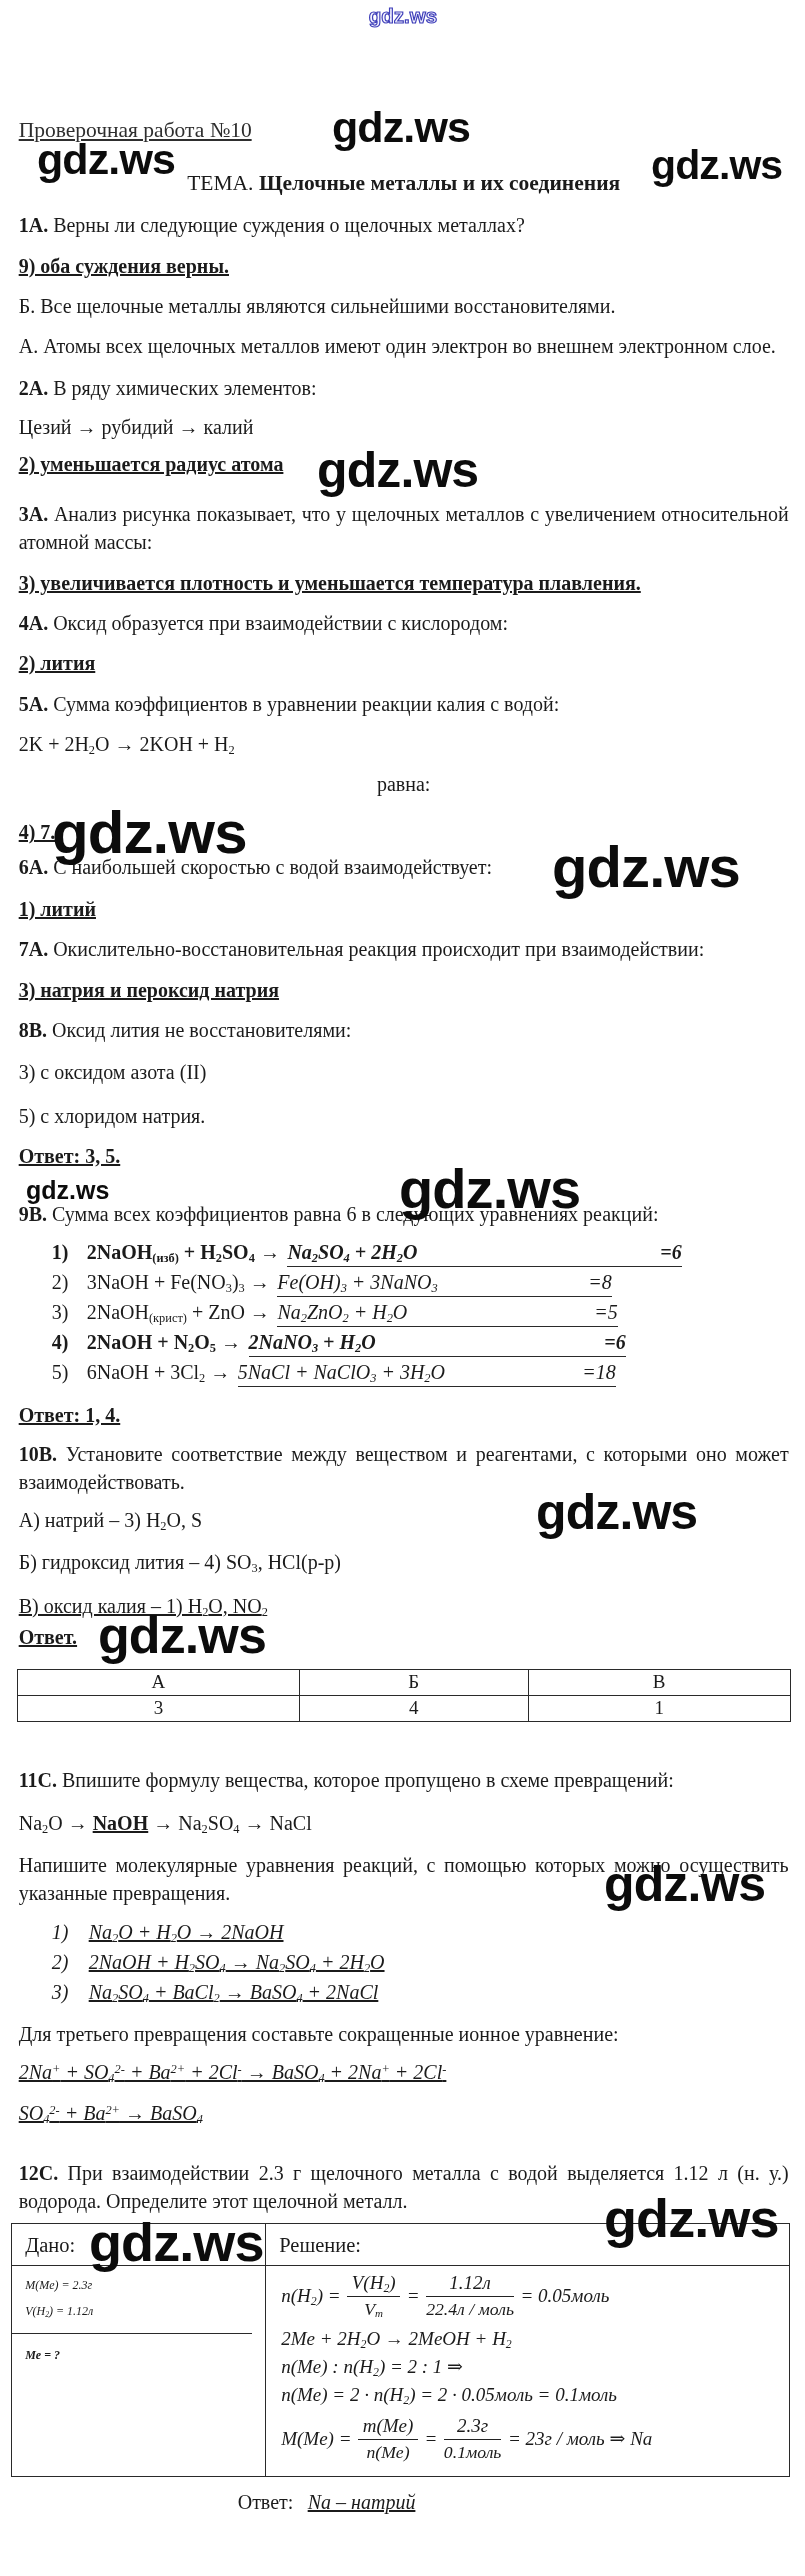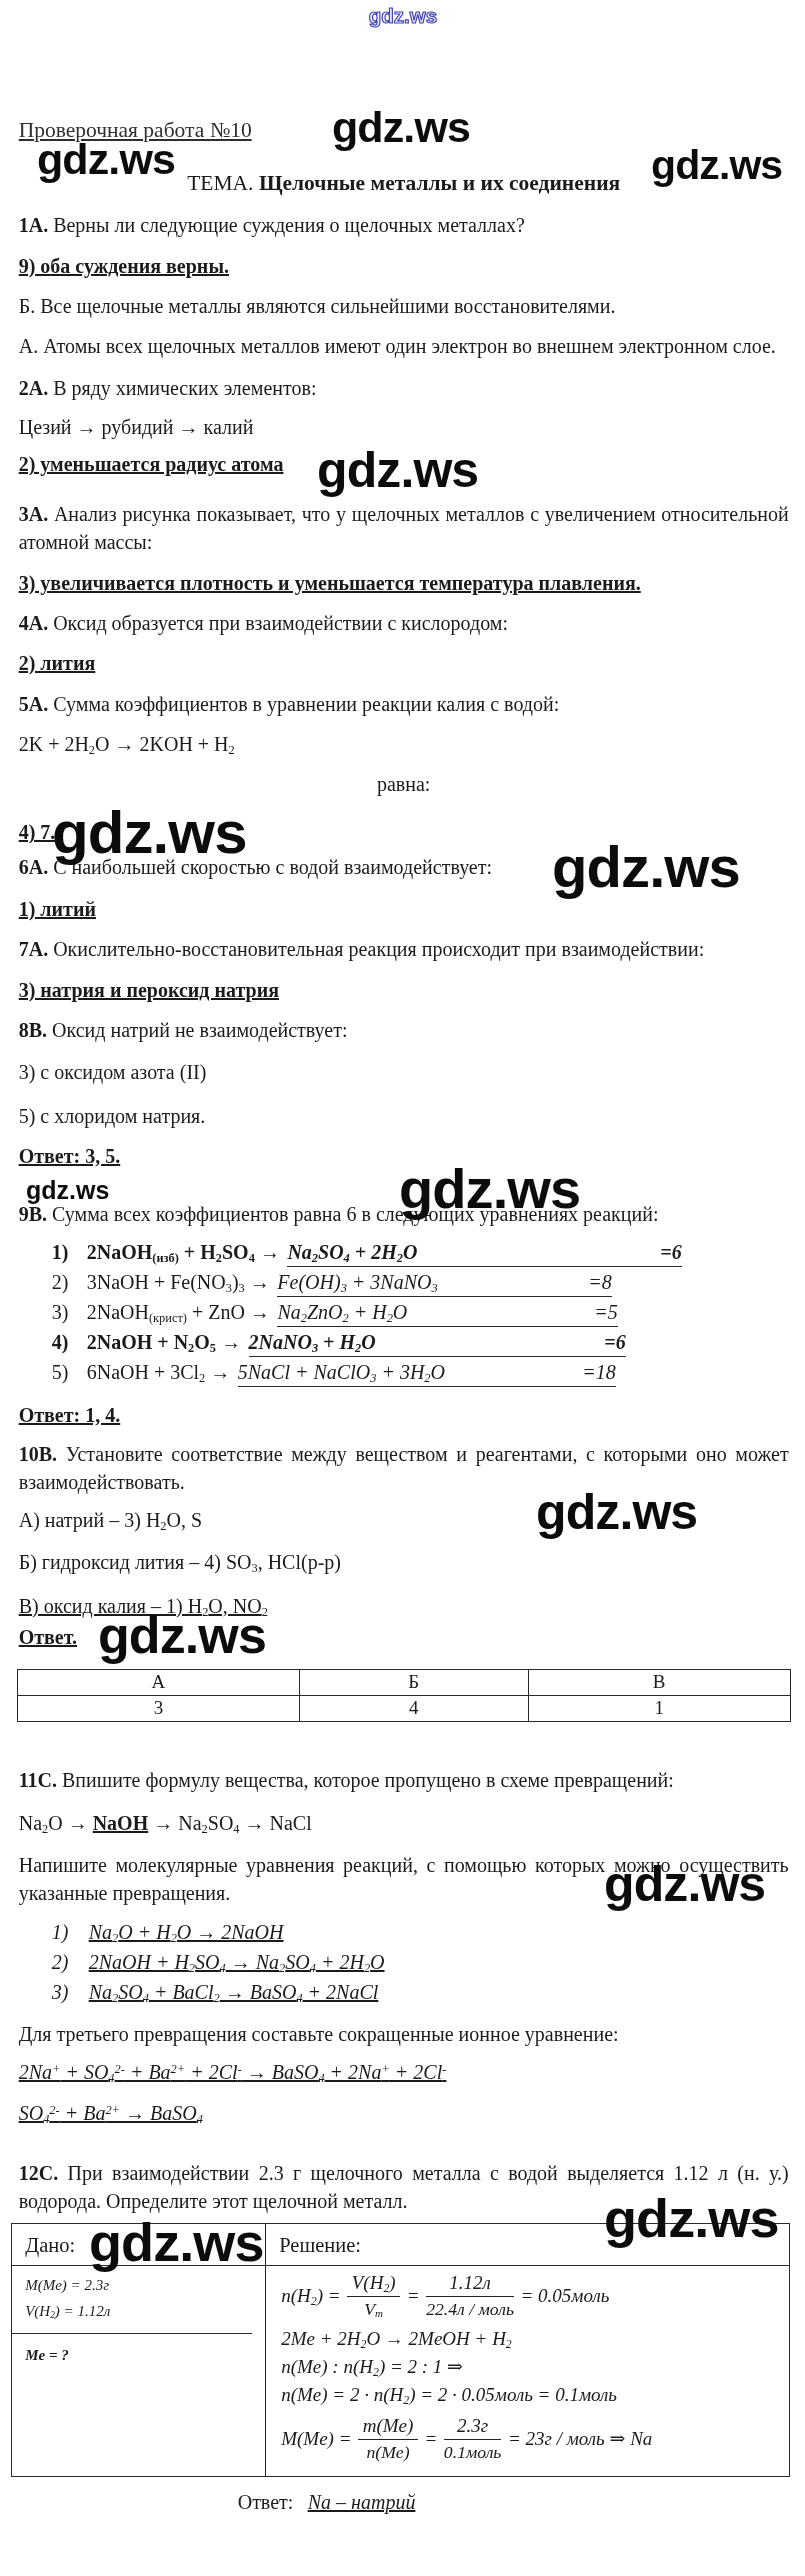--- a/index.html
+++ b/index.html
@@ -40,21 +40,21 @@
   .eq2row .enum{width:37px;flex:none;}
   .eq2row .eqt{text-decoration:underline;}
   
   .anstable{border-collapse:collapse;width:774px;margin-left:-1.9px;}
   .anstable td{border:1.5px solid #2a2a2a;text-align:center;font-size:19px;height:25px;padding:0;}
   
   .danotable{position:relative;width:777px;margin-left:-7.5px;border:1.5px solid #2a2a2a;
              display:grid;grid-template-columns:253px 1fr;}
   .danotable .hdr{border-bottom:1.5px solid #2a2a2a;font-size:20.5px;padding:9.3px 0 5.6px 13px;height:26px;}
   .danotable .hdr.right{border-left:1.5px solid #2a2a2a;}
-  .danotable .bodyL{padding:5.6px 0 0 13px;font-style:italic;font-size:15px;}
+  .danotable .bodyL{padding:5.6px 0 0 13px;font-style:italic;font-size:12px;}
   .danotable .bodyR{border-left:1.5px solid #2a2a2a;padding:3.7px 0 7.5px 15px;font-style:italic;font-size:19px;}
   .givenline{line-height:26px;}
   .findblock{border-top:1.3px solid #2a2a2a;margin:9.3px 13px 0 -13px;padding:7.5px 0 0 13px;font-weight:bold;}
   .solline{line-height:28px;}
   .fracline{display:flex;align-items:center;margin:1.9px 0 5.6px 0;}
   .frac{display:inline-block;text-align:center;margin:0 6.5px;}
   .frac .fn{display:block;border-bottom:1.2px solid #222;padding:0 4.7px 1.9px;}
   .frac .fd{display:block;padding-top:1.9px;font-size:17.7px;}
   .finalans{font-size:20px;line-height:28px;margin-left:219px;}
   .finalans .val{font-style:italic;text-decoration:underline;margin-left:9.3px;}
@@ -133,21 +133,21 @@
     <div class="ansline" style="margin-top:14px;">1) литий</div>
 
     <div class="par" style="margin-top:12px;">
       <span class="qnum">7А.</span>
       <span>Окислительно-восстановительная реакция происходит при взаимодействии:</span>
     </div>
     <div class="ansline" style="margin-top:13px;">3) натрия и пероксид натрия</div>
 
     <div class="par" style="margin-top:12px;">
       <span class="qnum">8В.</span>
-      <span>Оксид натрий не взаимодействует:</span>
+      <span>Оксид лития не восстановителями:</span>
     </div>
     <div class="plain" style="margin-top:14px;">3) с оксидом азота (II)</div>
     <div class="plain" style="margin-top:16px;">5) с хлоридом натрия.</div>
     <div class="ansline" style="margin-top:12px;">Ответ: 3, 5.</div>
 
     <div class="par" style="margin-top:30px;">
       <span class="qnum">9В.</span>
       <span>Сумма всех коэффициентов равна 6 в следующих уравнениях реакций:</span>
     </div>
     <div style="margin-top:10.3px;">

